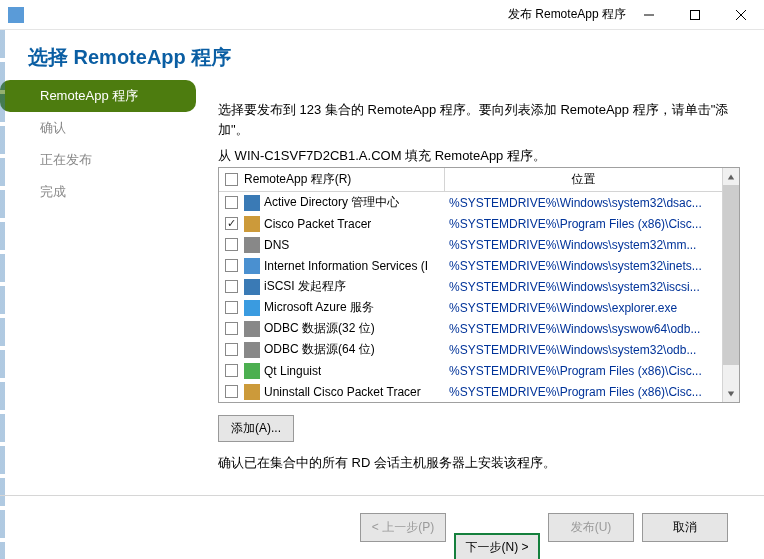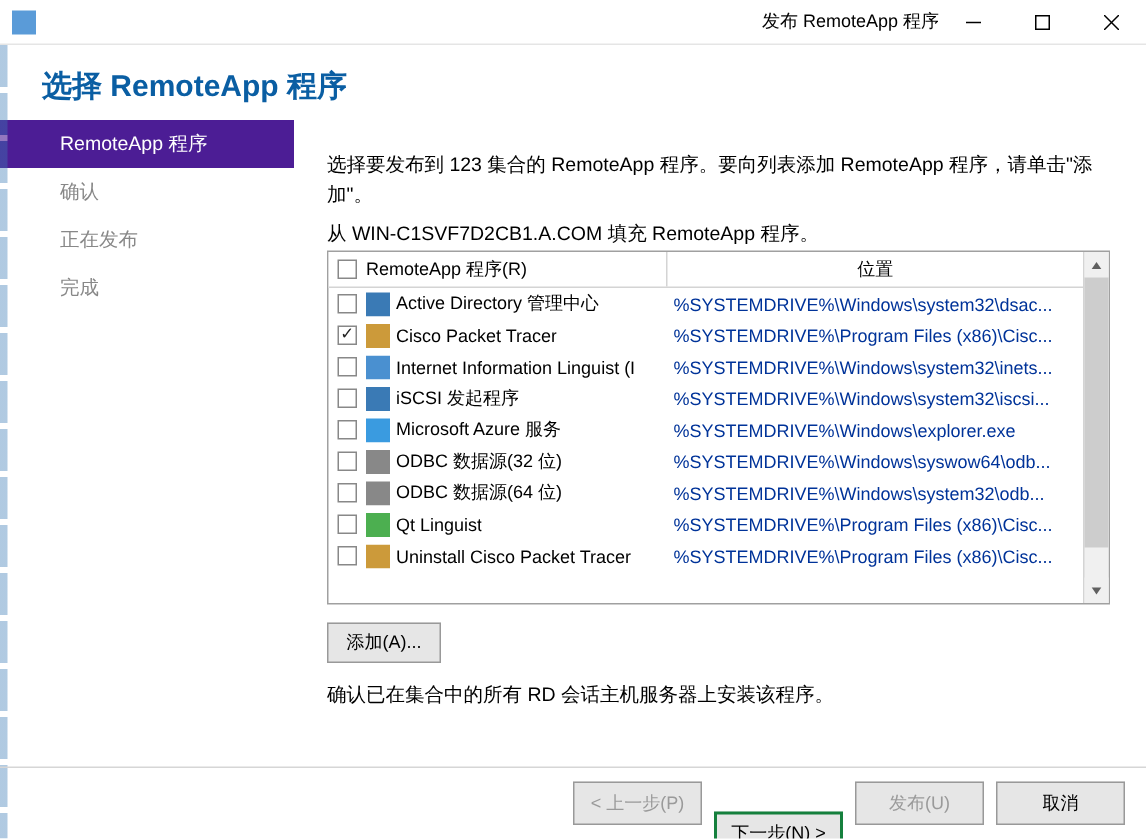--- a/index.html
+++ b/index.html
@@ -9,21 +9,21 @@
 .titlebar-icon { width: 16px; height: 16px; margin: 0 6px 0 8px; background: #5a9bd8; display: inline-block; }
 .titlebar-text { font-size: 12px; flex: 1; text-align: right; }
 .titlebar-controls { display: flex; }
 .titlebar-btn { width: 46px; height: 30px; display: flex; align-items: center; justify-content: center; font-size: 14px; }
 .titlebar-btn svg { width: 10px; height: 10px; }
 
 .main { display: flex; height: 480px; }
 .sidebar { width: 196px; padding-top: 50px; }
 .heading { color: #0a5ea3; font-size: 20px; font-weight: 700; padding: 14px 0 0 28px; position: absolute; top: 30px; }
 .step { font-size: 13px; padding: 7px 14px 7px 40px; color: #888; }
-.step.active { background: #4c1d95; color: #fff; }
+.step.active { background: #4d7c0f; color: #fff; border-radius: 10px; }
 
 .content { flex: 1; padding: 70px 20px 0 22px; font-size: 13px; }
 .desc { margin-bottom: 8px; line-height: 1.5; }
 .desc2 { margin-bottom: 2px; }
 
 .listwrap { border: 1px solid #a0a0a0; width: 522px; height: 236px; display: flex; }
 .listinner { flex: 1; overflow: hidden; }
 .listhead { display: flex; background: #fff; border-bottom: 1px solid #d4d4d4; height: 24px; align-items: center; }
 .colh { font-size: 12px; padding: 0 6px; display: flex; align-items: center; height: 100%; }
 .colh1 { width: 226px; border-right: 1px solid #d4d4d4; }
@@ -41,21 +41,21 @@
 
 .scrollbar { width: 17px; background: #f0f0f0; display: flex; flex-direction: column; border-left: 1px solid #d4d4d4; }
 .sbtn { height: 17px; display: flex; align-items: center; justify-content: center; background: #f0f0f0; }
 .sbtn svg { width: 8px; height: 8px; fill: #606060; }
 .strack { flex: 1; position: relative; }
 .sthumb { position: absolute; top: 0; width: 100%; height: 180px; background: #cdcdcd; }
 
 .addbtn { margin-top: 12px; border: 1px solid #999; background: #e6e6e6; font-size: 12px; padding: 4px 12px; }
 .note { font-size: 13px; margin-top: 12px; }
 
-.footer { position: absolute; bottom: 0; left: 0; right: 0; height: 48px; border-top: 1px solid #d6d6d6; display: flex; align-items: center; justify-content: flex-end; padding-right: 14px; gap: 8px; }
+.footer { position: absolute; bottom: 0; left: 0; right: 0; height: 64px; border-top: 1px solid #d6d6d6; display: flex; align-items: center; justify-content: flex-end; padding-right: 36px; gap: 8px; }
 .fbtn { font-size: 12px; padding: 5px 0; width: 86px; border: 1px solid #999; background: #e6e6e6; text-align: center; }
 .fbtn.disabled { color: #9a9a9a; }
 .fbtn.primary { border: 2px solid #15803d; background: #e6e6e6; padding: 4px 0; margin-top: 40px; }
 
 .leftedge { position: absolute; left: 0; top: 30px; bottom: 0; width: 5px; background: repeating-linear-gradient(180deg, #3a7ab5 0 28px, #fff 28px 32px); opacity: .4; }
 </style>
 </head>
 <body>
 
 <div class="leftedge"></div>
@@ -122,22 +122,30 @@
               <div class="rcell1">
                 <span class="cb checked"></span>
                 <span class="appicon" style="background: rgb(204, 154, 58);"></span>
                 <span class="apptext">Cisco Packet Tracer</span>
               </div>
               <div class="rcell2">%SYSTEMDRIVE%\Program Files (x86)\Cisc...</div>
             </div>
             <div class="row">
               <div class="rcell1">
                 <span class="cb"></span>
+                <span class="appicon" style="background: rgb(136, 136, 136);"></span>
+                <span class="apptext">DNS</span>
+              </div>
+              <div class="rcell2">%SYSTEMDRIVE%\Windows\system32\mm...</div>
+            </div>
+            <div class="row">
+              <div class="rcell1">
+                <span class="cb"></span>
                 <span class="appicon" style="background: rgb(74, 144, 208);"></span>
-                <span class="apptext">Internet Information Linguist (I</span>
+                <span class="apptext">Internet Information Services (I</span>
               </div>
               <div class="rcell2">%SYSTEMDRIVE%\Windows\system32\inets...</div>
             </div>
             <div class="row">
               <div class="rcell1">
                 <span class="cb"></span>
                 <span class="appicon" style="background: rgb(58, 122, 181);"></span>
                 <span class="apptext">iSCSI 发起程序</span>
               </div>
               <div class="rcell2">%SYSTEMDRIVE%\Windows\system32\iscsi...</div>

